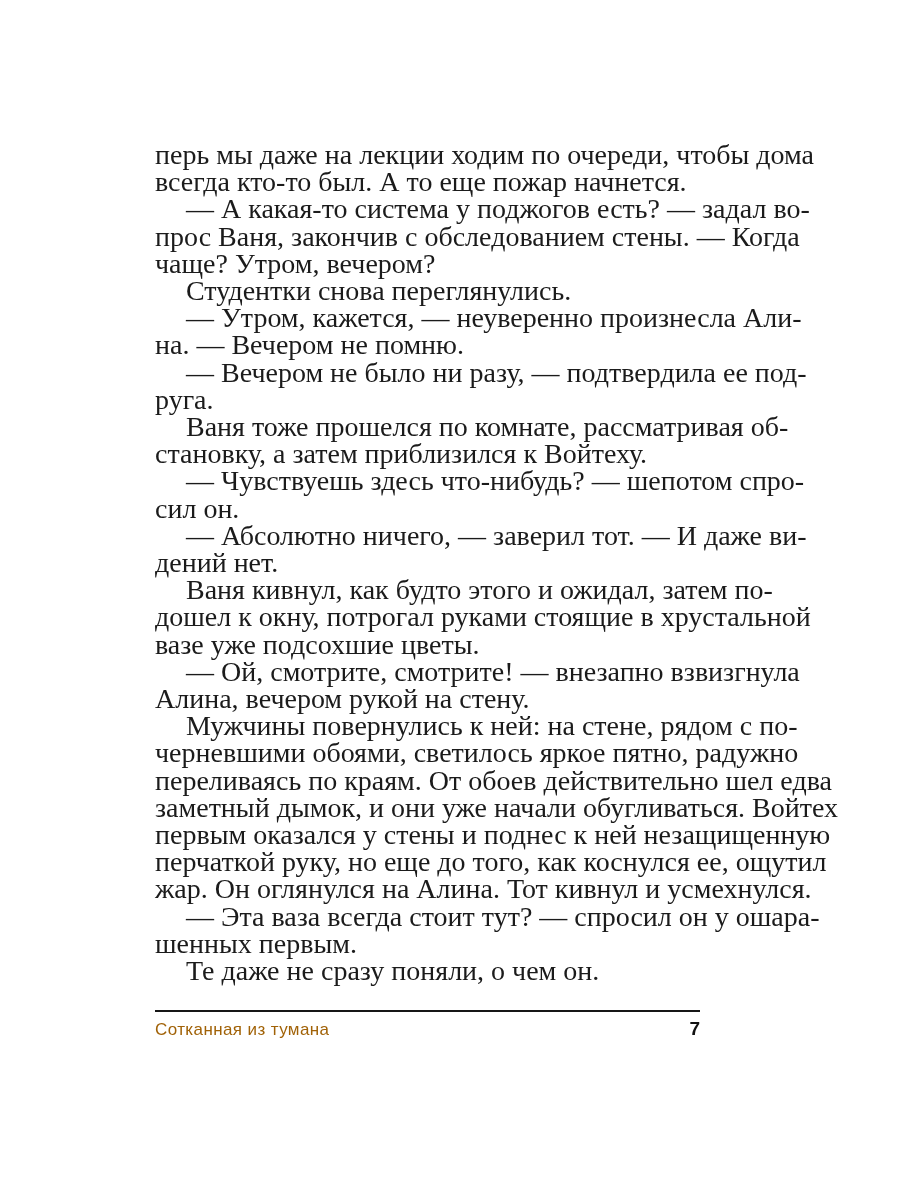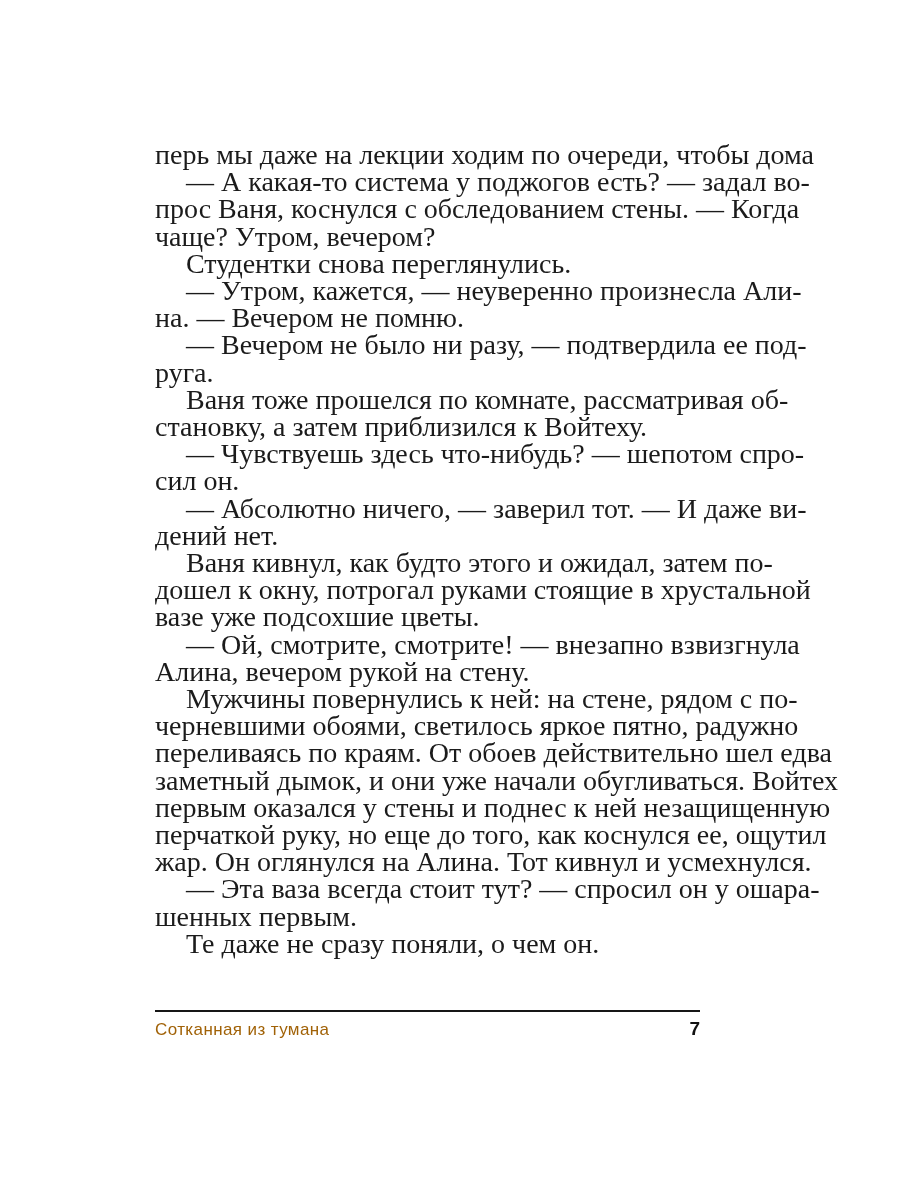--- a/index.html
+++ b/index.html
@@ -62,24 +62,25 @@
     color: #111111;
   }
 </style>
 </head>
 <body>
 
 <div class="page">
   <div class="page-text">
       <div class="paragraph">
         <div class="line">перь мы даже на лекции ходим по очереди, чтобы дома</div>
+        <div class="line last">всегда кто-то был. А то еще пожар начнется.</div>
       </div>
       <div class="paragraph">
         <div class="line indent">— А какая-то система у поджогов есть? — задал во-</div>
-        <div class="line">прос Ваня, коснулся с обследованием стены. — Когда</div>
+        <div class="line">прос Ваня, закончив с обследованием стены. — Когда</div>
         <div class="line last">чаще? Утром, вечером?</div>
       </div>
       <div class="paragraph">
         <div class="line last indent">Студентки снова переглянулись.</div>
       </div>
       <div class="paragraph">
         <div class="line indent">— Утром, кажется, — неуверенно произнесла Али-</div>
         <div class="line last">на. — Вечером не помню.</div>
       </div>
       <div class="paragraph">

